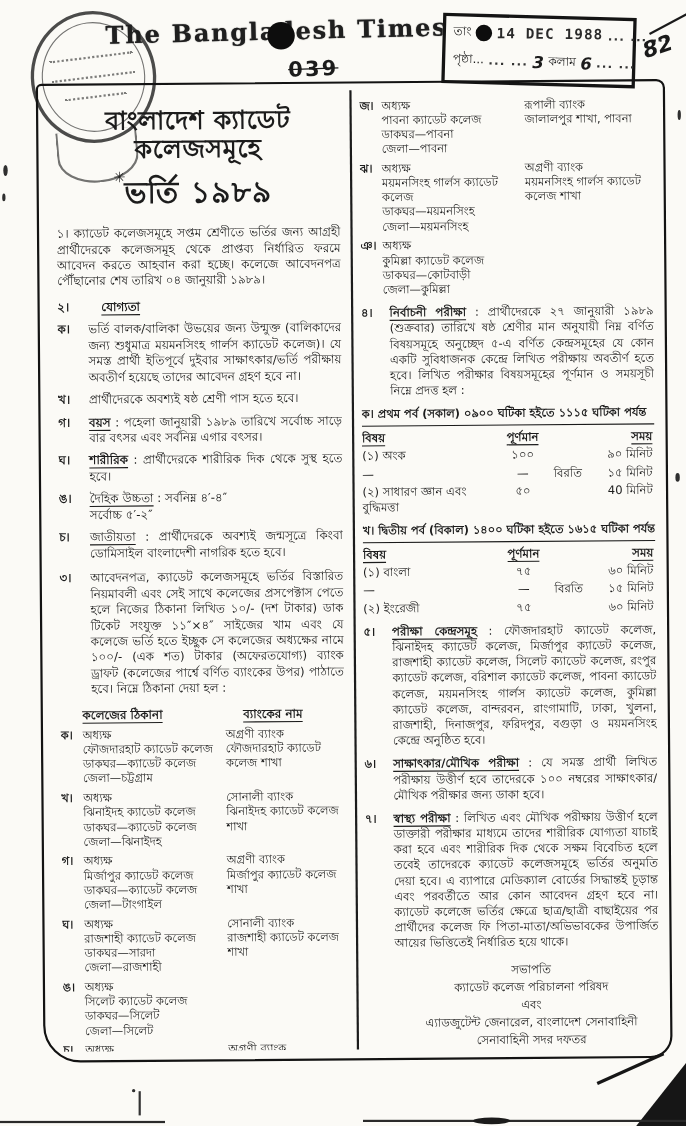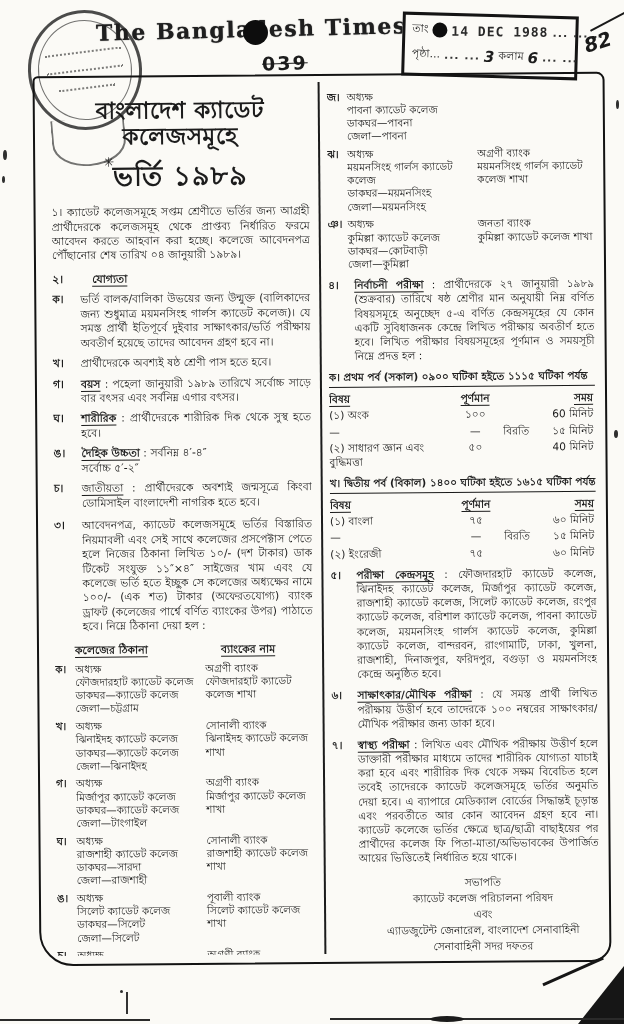--- a/index.html
+++ b/index.html
@@ -150,21 +150,21 @@
             <span class="bdy"><span class="u" style="font-weight:bold;">বয়স</span><span> : পহেলা জানুয়ারী ১৯৮৯ তারিখে সর্বোচ্চ সাড়ে বার বৎসর এবং সর্বনিম্ন এগার বৎসর।</span></span>
           </div>
 
           <div class="hang">
             <span class="lbl">ঘ।</span>
             <span class="bdy"><span class="u" style="font-weight:bold;">শারীরিক</span><span> : প্রার্থীদেরকে শারীরিক দিক থেকে সুস্থ হতে হবে।</span></span>
           </div>
 
           <div class="hang">
             <span class="lbl">ঙ।</span>
-            <span class="bdy"><span class="u" style="font-weight:bold;">দৈহিক উচ্চতা</span><span> : সর্বনিম্ন ৪′-৪″
+            <span class="bdy"><span class="u" style="font-weight:normal;">দৈহিক উচ্চতা</span><span> : সর্বনিম্ন ৪′-৪″
  সর্বোচ্চ ৫′-২″</span></span>
           </div>
 
           <div class="hang">
             <span class="lbl">চ।</span>
             <span class="bdy"><span class="u" style="font-weight:normal;">জাতীয়তা</span><span> : প্রার্থীদেরকে অবশ্যই জন্মসূত্রে কিংবা ডোমিসাইল বাংলাদেশী নাগরিক হতে হবে।</span></span>
           </div>
         </div>
 
       <div class="hang" style="margin-top:8px;">
@@ -218,22 +218,20 @@
             <span class="bank">সোনালী ব্যাংক
 রাজশাহী ক্যাডেট কলেজ শাখা</span>
           </div>
 
           <div class="centry">
             <span class="lbl">ঙ।</span>
             <span class="addr">অধ্যক্ষ
 সিলেট ক্যাডেট কলেজ
 ডাকঘর—সিলেট
 জেলা—সিলেট</span>
-            <span class="bank">পূবালী ব্যাংক
-সিলেট ক্যাডেট কলেজ শাখা</span>
           </div>
 
           <div class="centry">
             <span class="lbl">চ।</span>
             <span class="addr">অধ্যক্ষ
 রংপুর ক্যাডেট কলেজ
 ডাকঘর—আলম নগর
 জেলা—রংপুর</span>
             <span class="bank">অগ্রণী ব্যাংক
 রংপুর ক্যাডেট কলেজ শাখা</span>
@@ -245,40 +243,40 @@
     <div class="col col-right">
 
       <div>
 
           <div class="centry">
             <span class="lbl">জ।</span>
             <span class="addr">অধ্যক্ষ
 পাবনা ক্যাডেট কলেজ
 ডাকঘর—পাবনা
 জেলা—পাবনা</span>
+            <span class="bank">রূপালী ব্যাংক
+জালালপুর শাখা, পাবনা</span>
           </div>
 
           <div class="centry">
             <span class="lbl">ঝ।</span>
             <span class="addr">অধ্যক্ষ
 ময়মনসিংহ গার্লস ক্যাডেট কলেজ
 ডাকঘর—ময়মনসিংহ
 জেলা—ময়মনসিংহ</span>
             <span class="bank">অগ্রণী ব্যাংক
 ময়মনসিংহ গার্লস ক্যাডেট কলেজ শাখা</span>
           </div>
 
           <div class="centry">
             <span class="lbl">ঞ।</span>
             <span class="addr">অধ্যক্ষ
 কুমিল্লা ক্যাডেট কলেজ
 ডাকঘর—কোটবাড়ী
 জেলা—কুমিল্লা</span>
-            <span class="bank">জনতা ব্যাংক
-কুমিল্লা ক্যাডেট কলেজ শাখা</span>
           </div>
         </div>
 
       <div class="sec">
         <span class="lbl">৪।</span>
         <span class="bdy"><span class="u" style="font-weight:bold;">নির্বাচনী পরীক্ষা</span><span> : প্রার্থীদেরকে ২৭ জানুয়ারী ১৯৮৯ (শুক্রবার) তারিখে ষষ্ঠ শ্রেণীর মান অনুযায়ী নিম্ন বর্ণিত বিষয়সমূহে অনুচ্ছেদ ৫-এ বর্ণিত কেন্দ্রসমূহের যে কোন একটি সুবিধাজনক কেন্দ্রে লিখিত পরীক্ষায় অবতীর্ণ হতে হবে। লিখিত পরীক্ষার বিষয়সমূহের পূর্ণমান ও সময়সূচী নিম্নে প্রদত্ত হল :</span></span>
       </div>
 
       <div>
 
@@ -289,21 +287,21 @@
               <span class="c-mk"><span class="u">পূর্ণমান</span></span>
               <span class="c-nt"></span>
               <span class="c-tm"><span class="u">সময়</span></span>
             </div>
             <div>
 
                 <div class="exrow">
                   <span class="c-sub" style="white-space:pre-line;">(১) অংক</span>
                   <span class="c-mk">১০০</span>
                   <span class="c-nt"></span>
-                  <span class="c-tm">60 মিনিট</span>
+                  <span class="c-tm">৯০ মিনিট</span>
                 </div>
 
                 <div class="exrow">
                   <span class="c-sub" style="white-space:pre-line;">—</span>
                   <span class="c-mk">—</span>
                   <span class="c-nt">বিরতি</span>
                   <span class="c-tm">১৫ মিনিট</span>
                 </div>
 
                 <div class="exrow">

